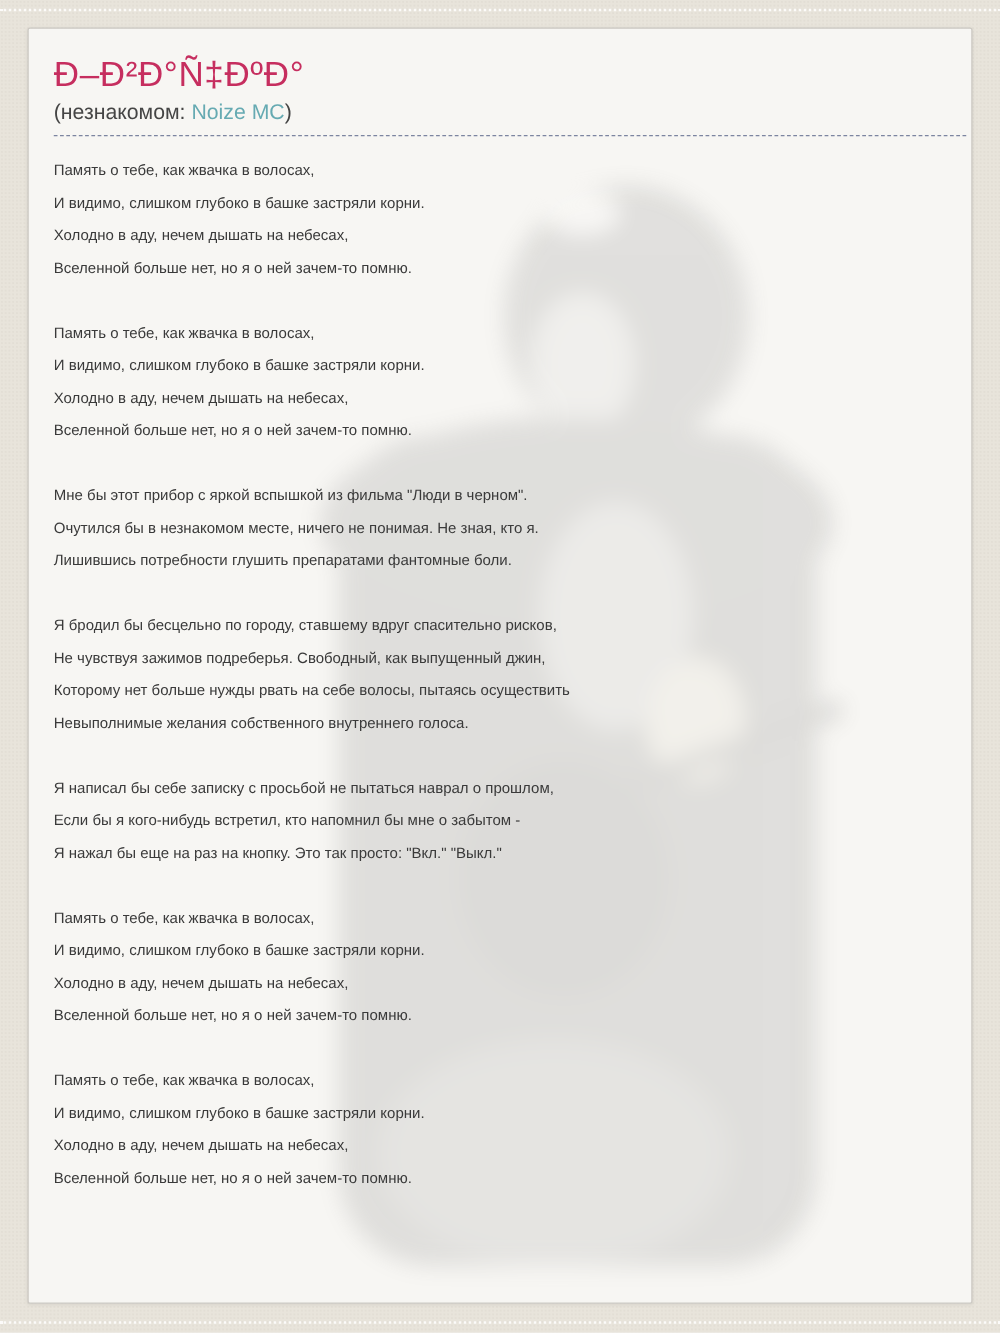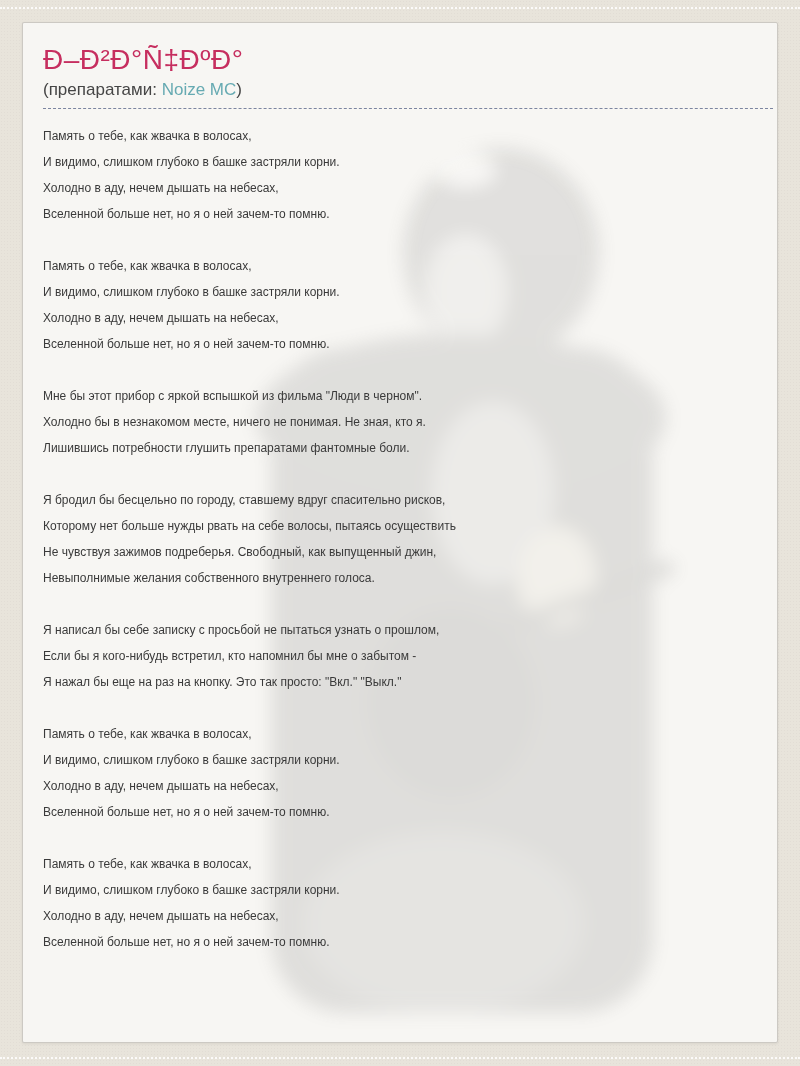--- a/index.html
+++ b/index.html
@@ -104,50 +104,50 @@
           <rect x="470" y="600" width="190" height="16" rx="8" transform="rotate(-20 470 600)" fill="#5a5a5a"></rect>
           <ellipse cx="420" cy="900" rx="140" ry="90" fill="#8a8a8a"></ellipse>
         </g>
       </svg>
     </div>
 
     <div class="card-content">
       <h1 class="song-title">Ð–Ð²Ð°Ñ‡ÐºÐ°</h1>
 
       <div class="subtitle">
-        <span>(препаратами:</span>
+        <span>(незнакомом:</span>
         <a href="#">Noize MC</a><span>)</span>
       </div>
 
       <div class="lyrics" id="lyrics">
           <div class="stanza">
             <div class="line">Память о тебе, как жвачка в волосах,</div>
             <div class="line">И видимо, слишком глубоко в башке застряли корни.</div>
             <div class="line">Холодно в аду, нечем дышать на небесах,</div>
             <div class="line">Вселенной больше нет, но я о ней зачем-то помню.</div>
           </div>
           <div class="stanza">
             <div class="line">Память о тебе, как жвачка в волосах,</div>
             <div class="line">И видимо, слишком глубоко в башке застряли корни.</div>
             <div class="line">Холодно в аду, нечем дышать на небесах,</div>
             <div class="line">Вселенной больше нет, но я о ней зачем-то помню.</div>
           </div>
           <div class="stanza">
             <div class="line">Мне бы этот прибор с яркой вспышкой из фильма "Люди в черном".</div>
-            <div class="line">Холодно бы в незнакомом месте, ничего не понимая. Не зная, кто я.</div>
+            <div class="line">Очутился бы в незнакомом месте, ничего не понимая. Не зная, кто я.</div>
             <div class="line">Лишившись потребности глушить препаратами фантомные боли.</div>
           </div>
           <div class="stanza">
             <div class="line">Я бродил бы бесцельно по городу, ставшему вдруг спасительно рисков,</div>
+            <div class="line">Не чувствуя зажимов подреберья. Свободный, как выпущенный джин,</div>
             <div class="line">Которому нет больше нужды рвать на себе волосы, пытаясь осуществить</div>
-            <div class="line">Не чувствуя зажимов подреберья. Свободный, как выпущенный джин,</div>
             <div class="line">Невыполнимые желания собственного внутреннего голоса.</div>
           </div>
           <div class="stanza">
-            <div class="line">Я написал бы себе записку с просьбой не пытаться узнать о прошлом,</div>
+            <div class="line">Я написал бы себе записку с просьбой не пытаться наврал о прошлом,</div>
             <div class="line">Если бы я кого-нибудь встретил, кто напомнил бы мне о забытом -</div>
             <div class="line">Я нажал бы еще на раз на кнопку. Это так просто: "Вкл." "Выкл."</div>
           </div>
           <div class="stanza">
             <div class="line">Память о тебе, как жвачка в волосах,</div>
             <div class="line">И видимо, слишком глубоко в башке застряли корни.</div>
             <div class="line">Холодно в аду, нечем дышать на небесах,</div>
             <div class="line">Вселенной больше нет, но я о ней зачем-то помню.</div>
           </div>
           <div class="stanza">

